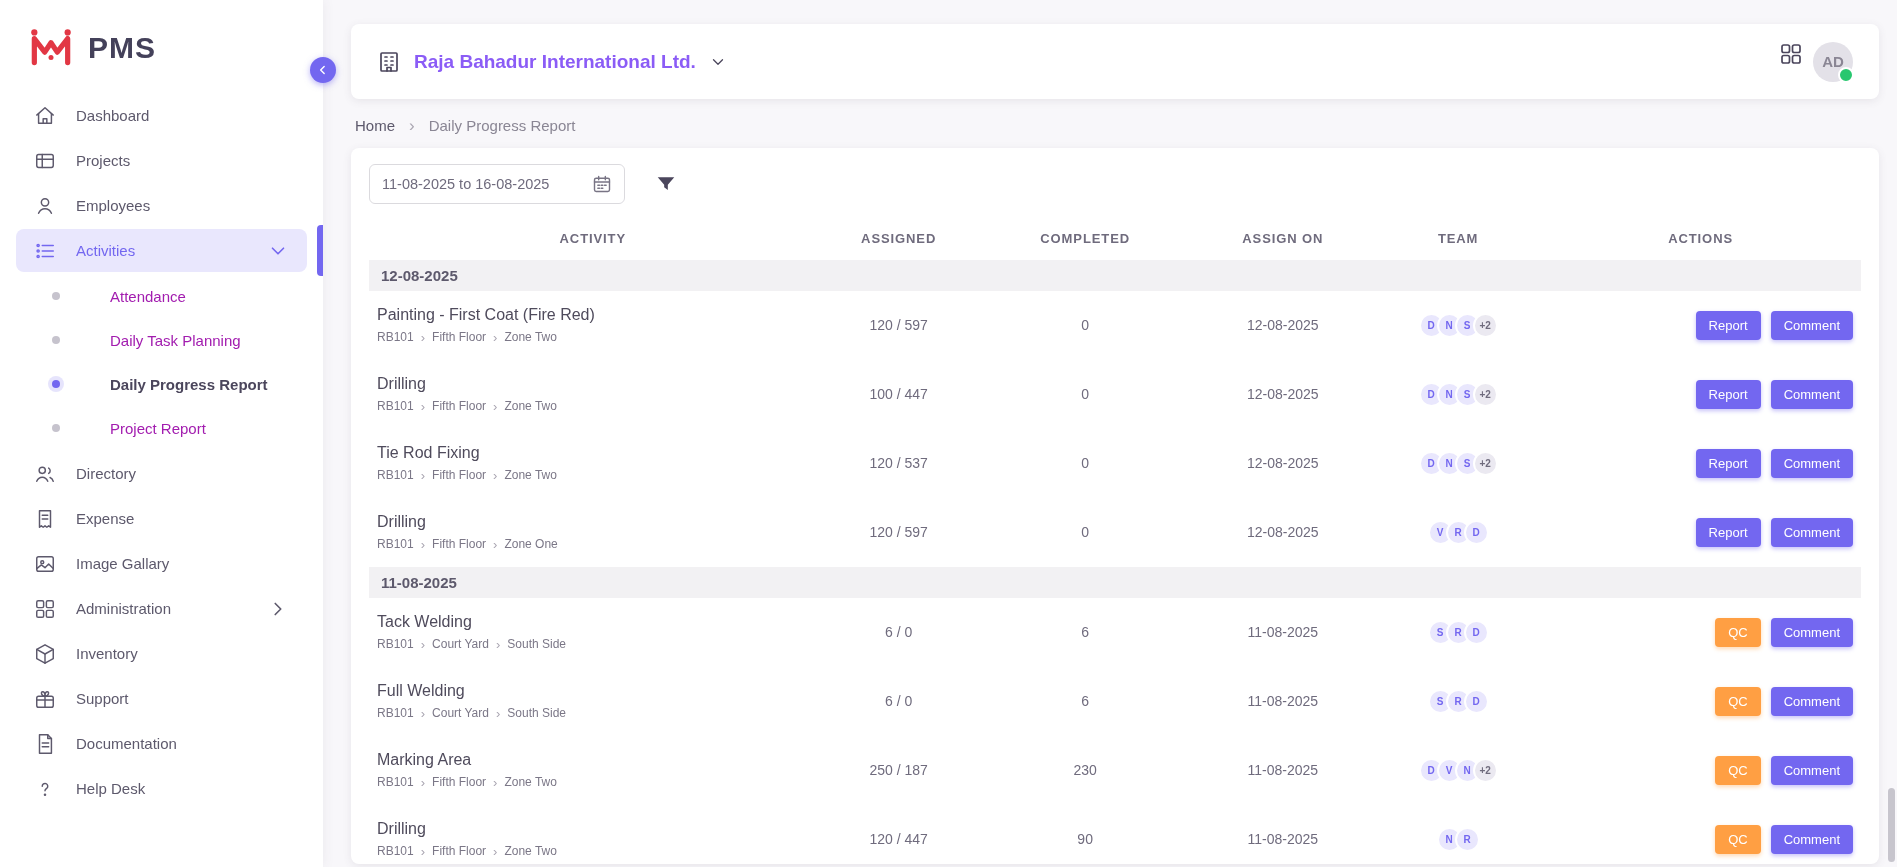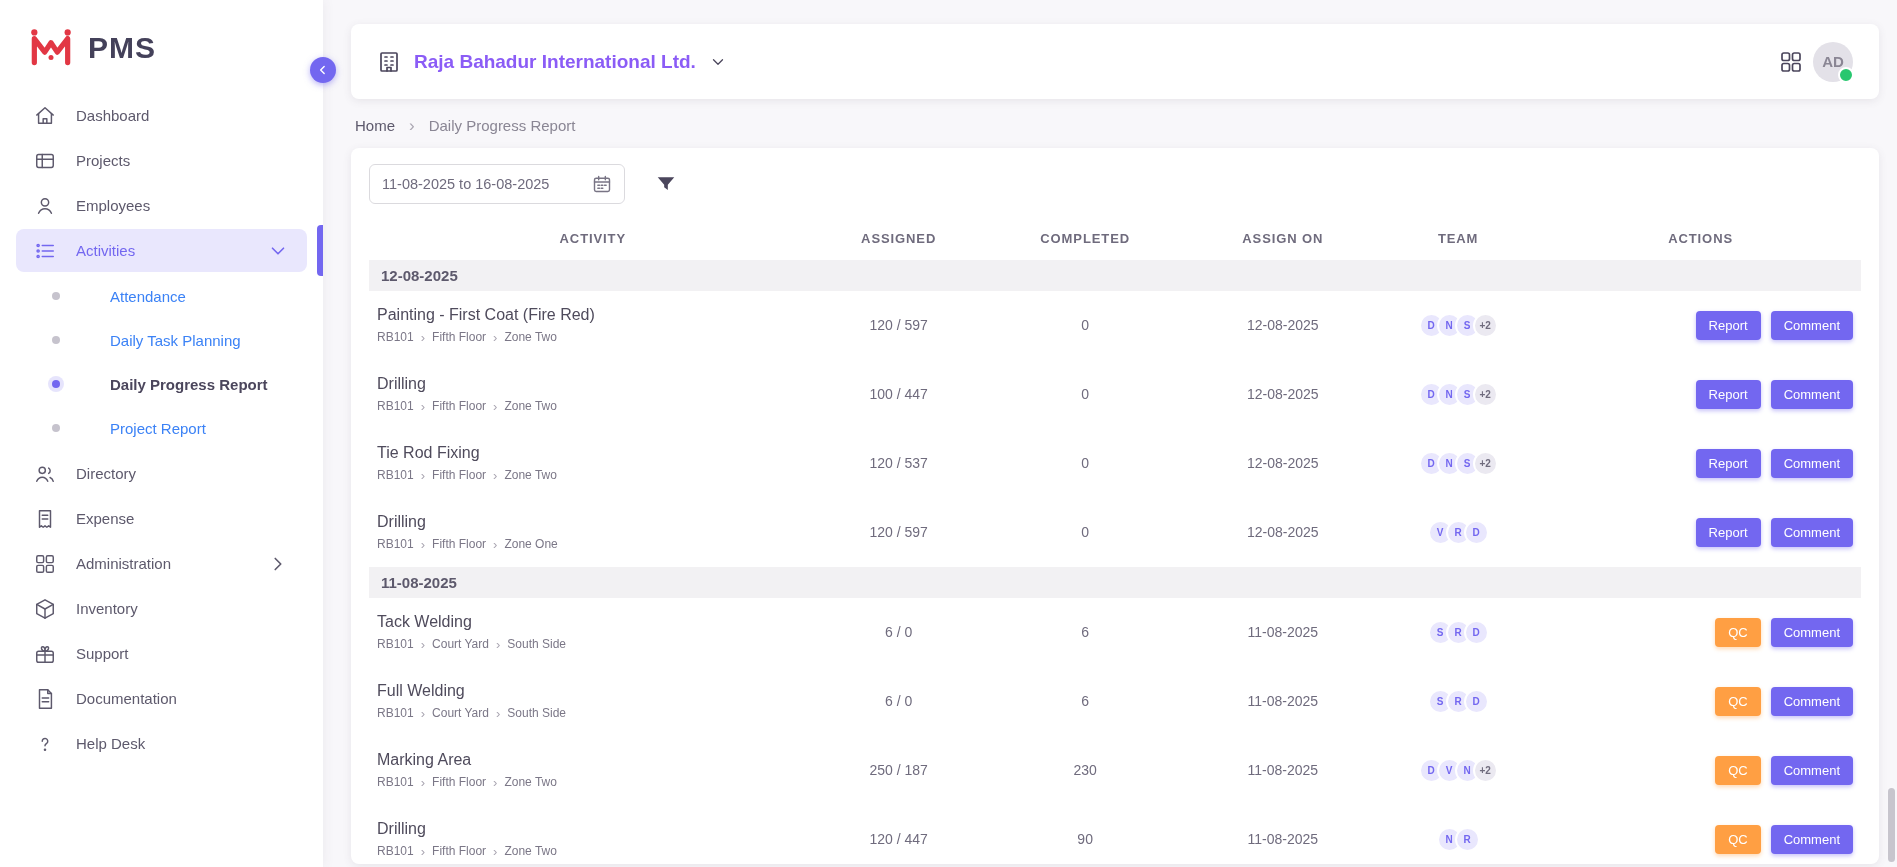--- a/index.html
+++ b/index.html
@@ -39,38 +39,38 @@
   .nav-item.active .icon path, .nav-item.active .icon rect, .nav-item.active .icon circle,
   .nav-item.active .icon line, .nav-item.active .icon polyline { stroke:#7367f0; }
   .nav-chevron { margin-left:auto; width:18px; height:18px; }
   .nav-chevron path { stroke-width:1.8 !important; }
   .nav-item.active::after {
     content:""; position:absolute; right:-16px; top:-4px; width:6px; height:51px;
     background:#7367f0; border-radius:4px 0 0 4px;
   }
   .sub-item {
     display:flex; align-items:center; height:44px; padding-left:52px;
-    font-size:15px; color:#3b82f6; cursor:pointer; white-space:nowrap;
+    font-size:15px; color:#a21caf; cursor:pointer; white-space:nowrap;
   }
   .sub-dot { width:8px; height:8px; border-radius:50%; background:#c6c3cd; flex-shrink:0; }
   .sub-label { margin-left:50px; }
   .sub-item.active { color:#4b465c; font-weight:600; }
   .sub-item.active .sub-dot { background:#7367f0; box-shadow:0 0 0 4px rgba(115,103,240,.18); }
 
   
   .main { flex:1; padding:24px 18px 0 28px; overflow:hidden; position:relative; }
   .topbar {
     background:#fff; border-radius:8px; height:75px;
     display:flex; align-items:center; padding:0 26px;
     box-shadow:0 2px 8px rgba(75,70,92,.1);
   }
   .company { display:flex; align-items:center; gap:13px; font-size:19px; font-weight:700; color:#8b5cf6; cursor:pointer; }
   .icon-dark path, .icon-dark rect, .icon-dark line, .icon-dark circle, .icon-dark polyline
     { stroke:#4b465c; fill:none; stroke-width:1.7; stroke-linecap:round; stroke-linejoin:round; }
-  .topbar-right { margin-left:auto; display:flex; align-items:center; gap:10px; }
+  .topbar-right { margin-left:auto; display:flex; gap:10px; }
   .avatar {
     width:40px; height:40px; border-radius:50%; background:#e3e1e8;
     color:#8a8694; font-weight:700; font-size:15px;
     display:flex; align-items:center; justify-content:center; position:relative; cursor:pointer;
   }
   .avatar::after {
     content:""; position:absolute; right:-1px; bottom:-1px; width:12px; height:12px;
     border-radius:50%; background:#28c76f; border:2px solid #fff;
   }
 
@@ -218,20 +218,28 @@
         </svg>
         <span>Directory</span>
       </div>
       <div class="nav-item">
         <svg class="icon" viewBox="0 0 24 24">
           <path d="M6 3h12v18l-2-1.5L14 21l-2-1.5L10 21l-2-1.5L6 21z"></path>
             <path d="M9 8h6"></path>
             <path d="M9 12h6"></path>
         </svg>
         <span>Expense</span>
+      </div>
+      <div class="nav-item">
+        <svg class="icon" viewBox="0 0 24 24">
+          <rect x="3" y="4" width="18" height="16" rx="2"></rect>
+            <circle cx="9" cy="10" r="1.6"></circle>
+            <path d="M3 17l5-4 4 3 4-4 5 5"></path>
+        </svg>
+        <span>Image Gallary</span>
       </div>
       <div class="nav-item">
         <svg class="icon" viewBox="0 0 24 24">
           <rect x="3" y="3" width="7.5" height="7.5" rx="1.5"></rect>
             <rect x="13.5" y="3" width="7.5" height="7.5" rx="1.5"></rect>
           <rect x="3" y="13.5" width="7.5" height="7.5" rx="1.5"></rect>
             <rect x="13.5" y="13.5" width="7.5" height="7.5" rx="1.5"></rect>
         </svg>
         <span>Administration</span>
         <svg class="icon nav-chevron" viewBox="0 0 24 24">

